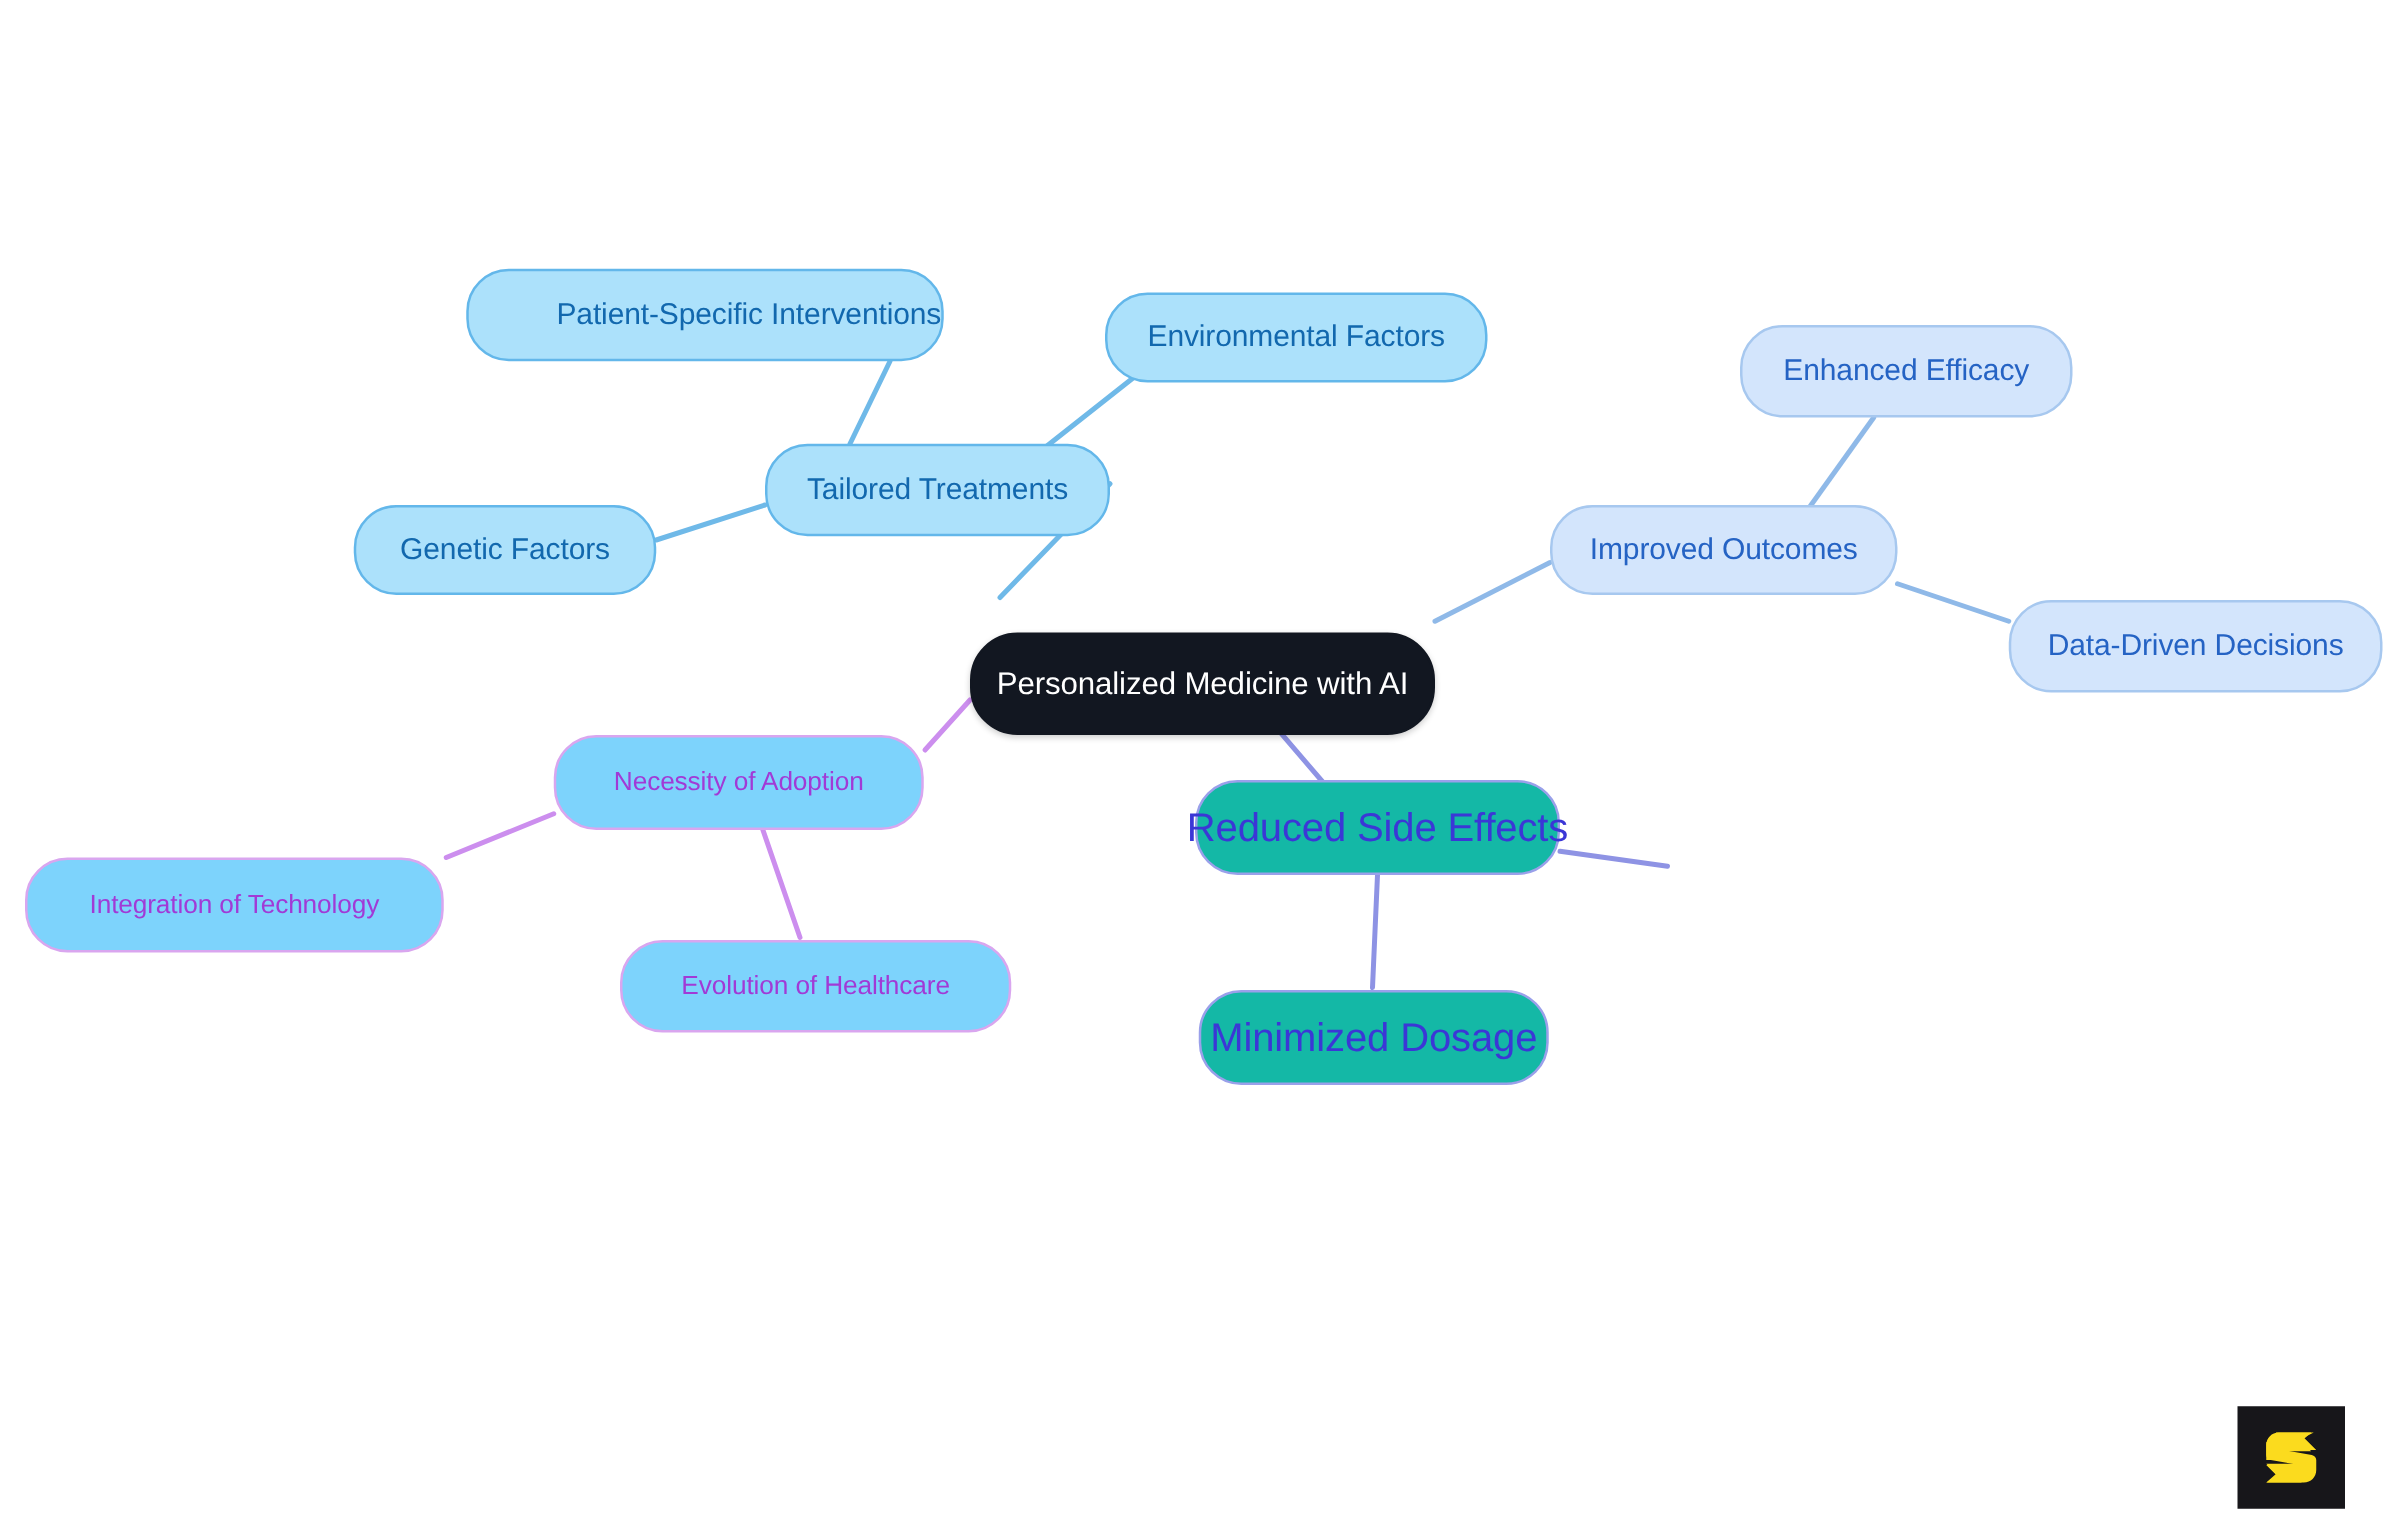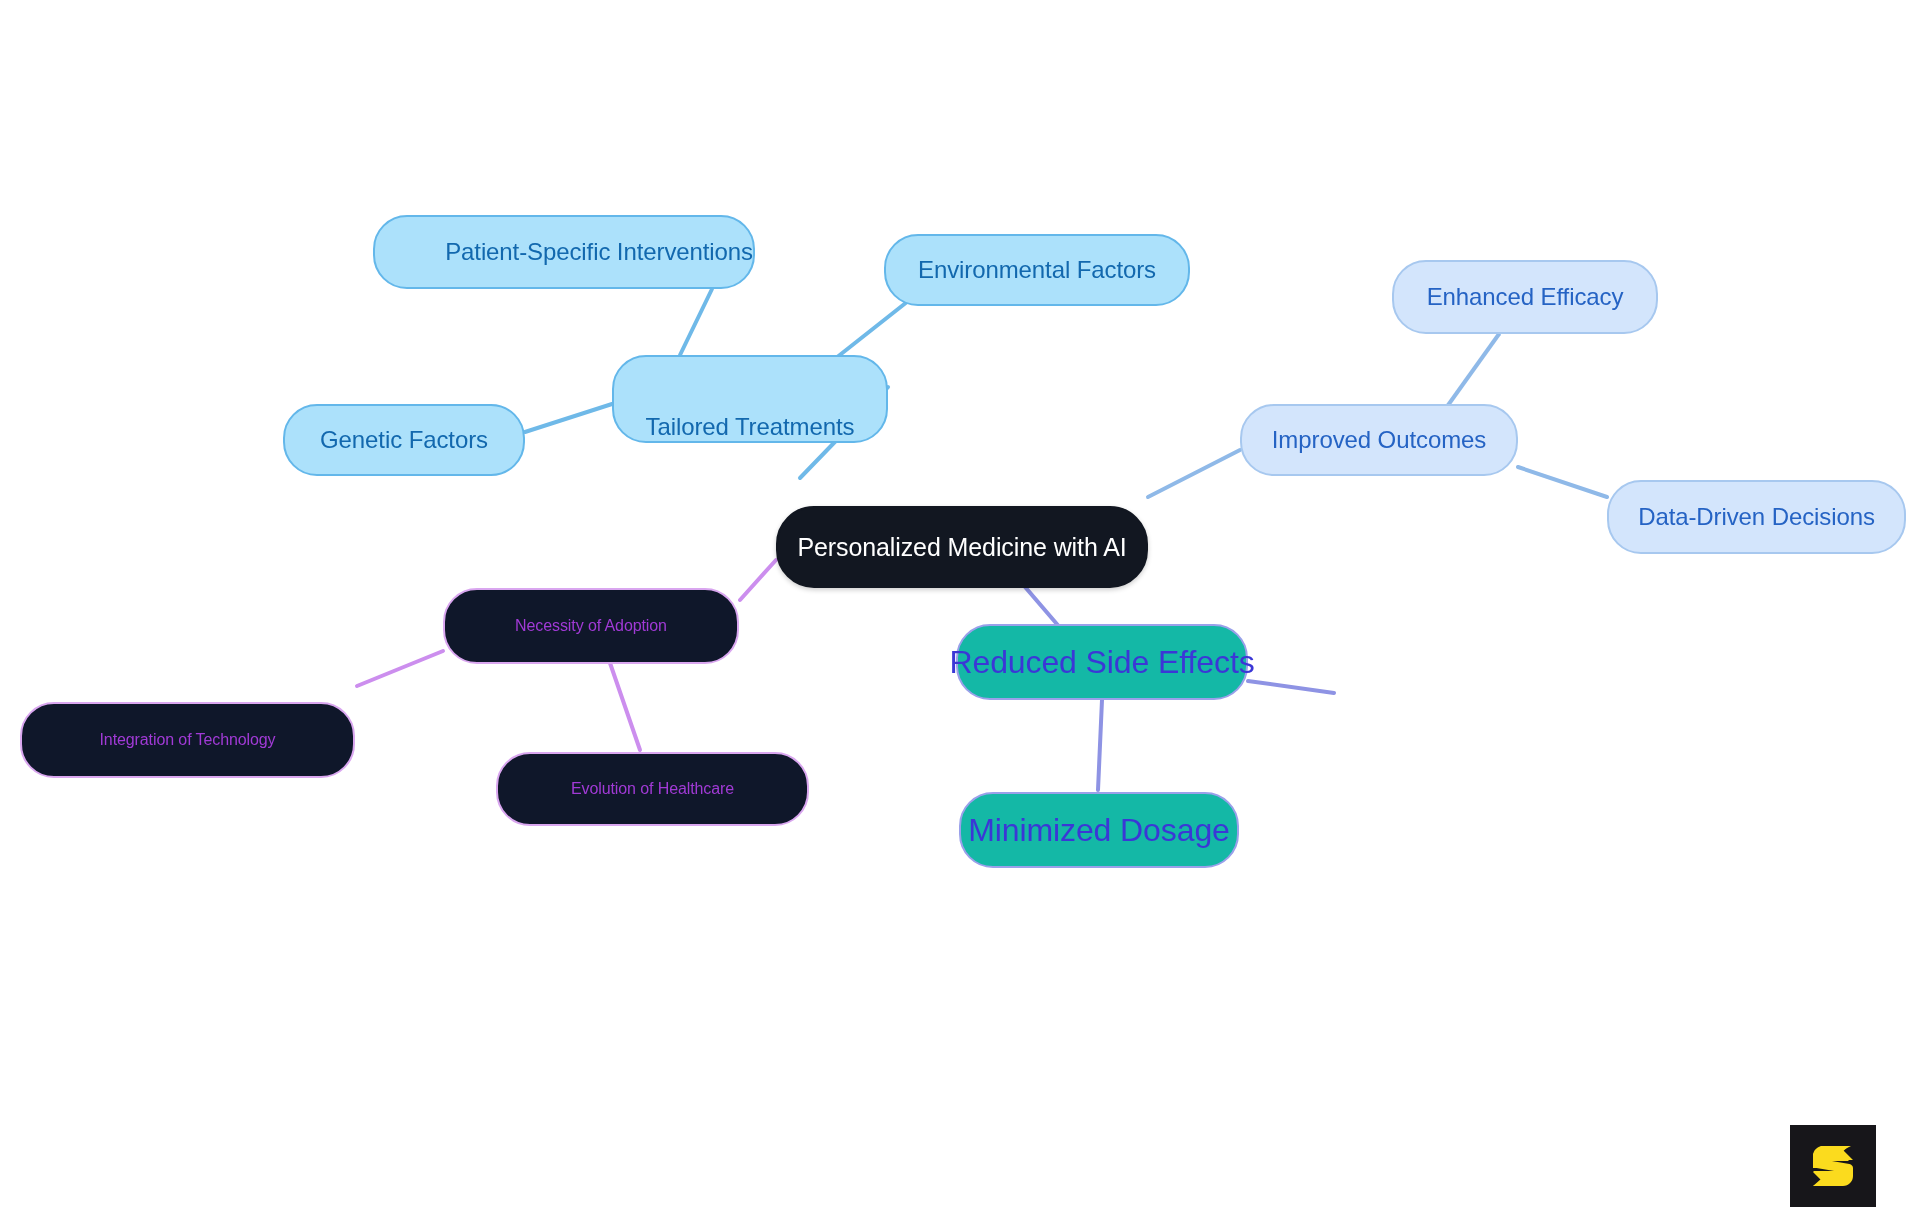--- a/index.html
+++ b/index.html
@@ -59,24 +59,24 @@
     color: #2563c4;
     font-size: 24px;
   }
   .node-periwinkle {
     background: #14b8a6;
     border-color: #9aa0ea;
     color: #3b37d6;
     font-size: 32px;
   }
   .node-violet {
-    background: #0f172a;
+    background: #7dd3fc;
     border-color: #d9a6ef;
     color: #a13ad6;
-    font-size: 16px;
+    font-size: 21px;
   }
   #logo {
     position: absolute;
     left: 1790px;
     top: 1125px;
     width: 86px;
     height: 82px;
     background: #17161a;
     display: flex;
     align-items: center;
@@ -114,21 +114,21 @@
 
     <path d="M 443 651 L 357 686" stroke="#cc8eee" stroke-width="4" fill="none" stroke-linecap="round"></path>
 
     <path d="M 610 663 L 640 750" stroke="#cc8eee" stroke-width="4" fill="none" stroke-linecap="round"></path>
   </svg>
 
   <div class="node node-root" style="left:776px; top:478px; width:372px; height:82px;margin-top:28px;">
     <span>Personalized Medicine with AI</span>
   </div>
 
-  <div class="node node-blue" style="left:612px; top:355px; width:276px; height:88px;align-items:flex-end;">
+  <div class="node node-blue" style="left:612px; top:355px; width:276px; height:74px;">
     <span>Tailored Treatments</span>
   </div>
 
   <div class="node node-blue" style="left:373px; top:215px; width:382px; height:74px;justify-content:flex-end;">
     <span>Patient-Specific Interventions</span>
   </div>
 
   <div class="node node-blue" style="left:884px; top:234px; width:306px; height:72px;">
     <span>Environmental Factors</span>
   </div>
@@ -155,21 +155,21 @@
 
 
   <div class="node node-periwinkle" style="left:959px; top:792px; width:280px; height:76px;">
     <span>Minimized Dosage</span>
   </div>
 
   <div class="node node-violet" style="left:443px; top:588px; width:296px; height:76px;">
     <span>Necessity of Adoption</span>
   </div>
 
-  <div class="node node-violet" style="left:20px; top:686px; width:335px; height:76px;margin-top:16px;">
+  <div class="node node-violet" style="left:20px; top:686px; width:335px; height:76px;">
     <span>Integration of Technology</span>
   </div>
 
   <div class="node node-violet" style="left:496px; top:752px; width:313px; height:74px;">
     <span>Evolution of Healthcare</span>
   </div>
 
   <div id="logo">
     <svg width="56" height="56" viewBox="0 0 56 56" xmlns="http://www.w3.org/2000/svg">
       <path d="M44 8 L16 8 L8 16 L8 30 L30 30 L30 33 L8 33 L8 33 L16 41 L16 41 L8 48 L36 48 L44 40 L44 26 L22 26 L22 23 L44 23 L36 15 Z" fill="#fbdb1e"></path>

